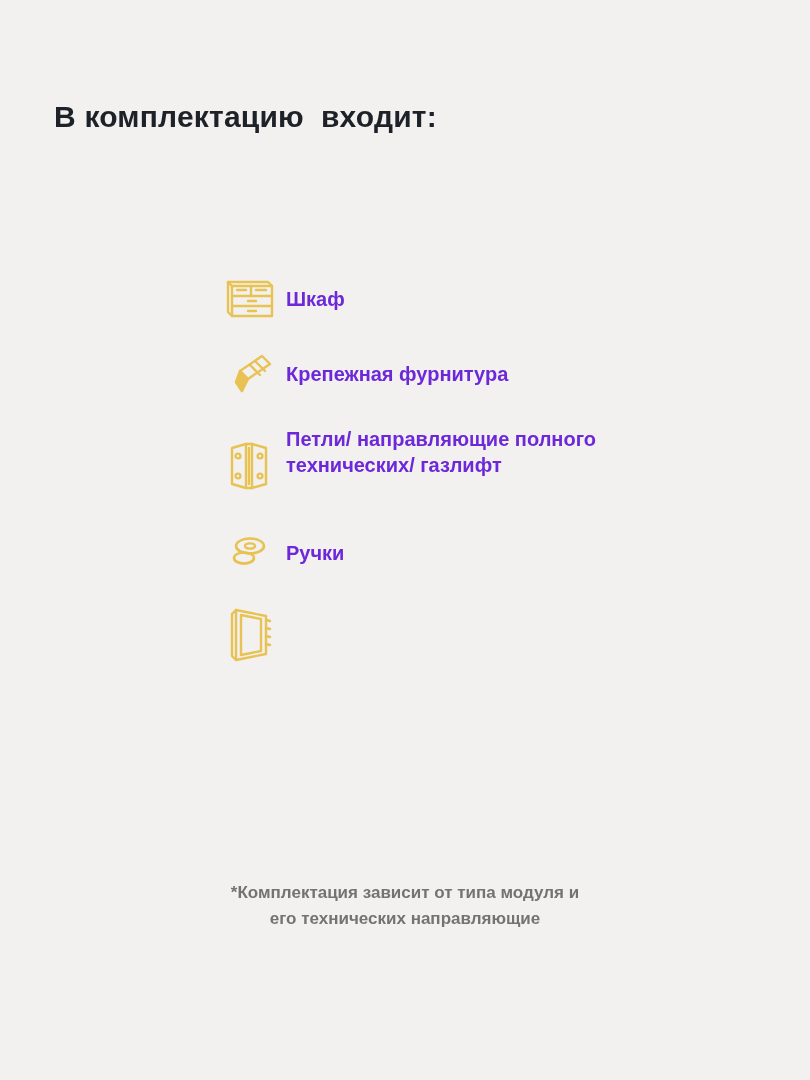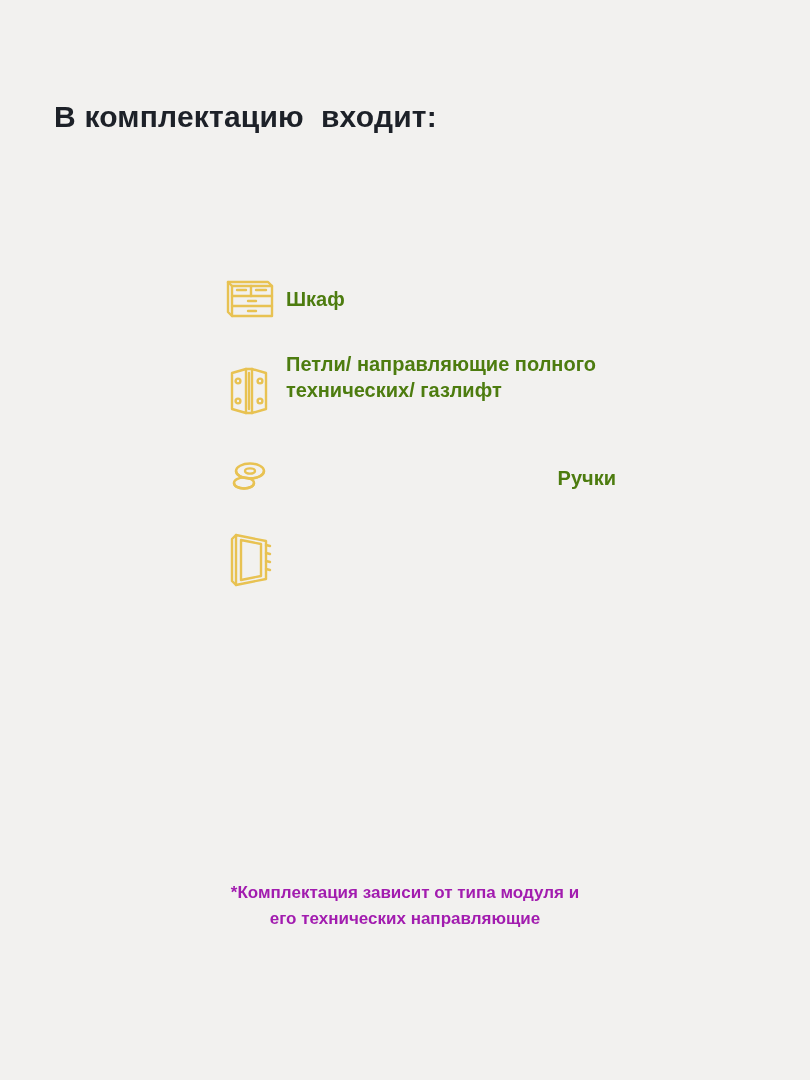--- a/index.html
+++ b/index.html
@@ -53,37 +53,37 @@
     padding-top: 2px;
   }
   .icon-cell svg {
     display: block;
   }
   .label {
     flex: 1 1 auto;
     font-size: 20px;
     font-weight: 700;
     line-height: 1.32;
-    color: #4d7c0f;
+    color: #6d28d9;
     padding-top: 14px;
     max-width: 330px;
   }
   .row.multiline .label {
     padding-top: 4px;
   }
   .footnote {
     position: absolute;
     left: 0;
     right: 0;
     top: 880px;
     text-align: center;
     font-size: 17px;
     font-weight: 700;
     line-height: 1.5;
-    color: #a21caf;
+    color: #737373;
   }
   .footnote span {
     display: block;
   }
 </style>
 </head>
 <body>
 
 <div class="page">
 
@@ -102,40 +102,52 @@
           <path d="M15 16 L24 16"></path>
           <path d="M34 16 L44 16"></path>
           <path d="M10 32 L50 32"></path>
           <path d="M26 27 L34 27"></path>
           <path d="M26 37 L34 37"></path>
         </svg>
       </div>
       <div class="label">Шкаф</div>
     </div>
 
+    <div class="row">
+      <div class="icon-cell">
+        <svg width="54" height="48" viewBox="0 0 54 48" fill="none" stroke="#e8c252" stroke-width="2.4" stroke-linecap="round" stroke-linejoin="round">
+          <path d="M40 7 L48 15 L26 30 L18 22 Z"></path>
+          <path d="M18 22 L26 30 L20 42 L14 33 Z" fill="#e8c252"></path>
+          <path d="M14 33 L20 42"></path>
+          <path d="M33 12 L43 22"></path>
+          <path d="M28 16 L38 26"></path>
+        </svg>
+      </div>
+      <div class="label">Крепежная фурнитура</div>
+    </div>
 
     <div class="row multiline" style="min-height:104px;">
       <div class="icon-cell" style="padding-top:16px;">
         <svg width="54" height="56" viewBox="0 0 54 56" fill="none" stroke="#e8c252" stroke-width="2.4" stroke-linecap="round" stroke-linejoin="round">
           <path d="M10 10 L24 6 L24 50 L10 46 Z"></path>
           <path d="M30 6 L44 10 L44 46 L30 50 Z"></path>
           <path d="M24 6 L30 6"></path>
           <path d="M24 50 L30 50"></path>
           <path d="M27 10 L27 46"></path>
           <circle cx="16" cy="18" r="2.4"></circle>
           <circle cx="16" cy="38" r="2.4"></circle>
           <circle cx="38" cy="18" r="2.4"></circle>
           <circle cx="38" cy="38" r="2.4"></circle>
         </svg>
       </div>
       <div class="label">Петли/ направляющие полного технических/ газлифт</div>
     </div>
 
 
-    <div class="row" style="min-height:76px;text-align:right;">
+    <div class="row" style="min-height:76px;">
       <div class="icon-cell">
         <svg width="54" height="48" viewBox="0 0 54 48" fill="none" stroke="#e8c252" stroke-width="2.4" stroke-linecap="round" stroke-linejoin="round">
           <ellipse cx="28" cy="18" rx="14" ry="7.5"></ellipse>
           <path d="M14 18 C14 22 20 25.5 28 25.5 C36 25.5 42 22 42 18"></path>
           <ellipse cx="28" cy="18" rx="5" ry="2.6"></ellipse>
           <ellipse cx="22" cy="30" rx="10" ry="5.5"></ellipse>
           <path d="M12 30 C12 33 16 35.5 22 35.5 C28 35.5 32 33 32 30"></path>
         </svg>
       </div>
       <div class="label">Ручки</div>

